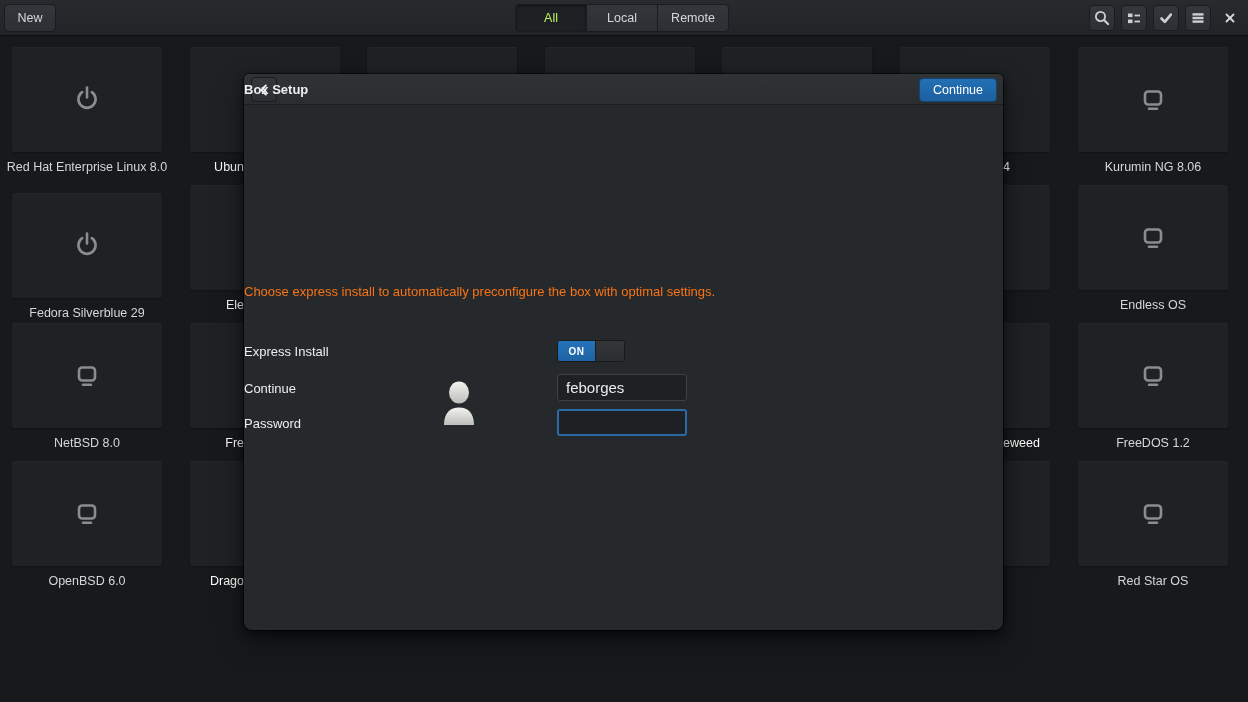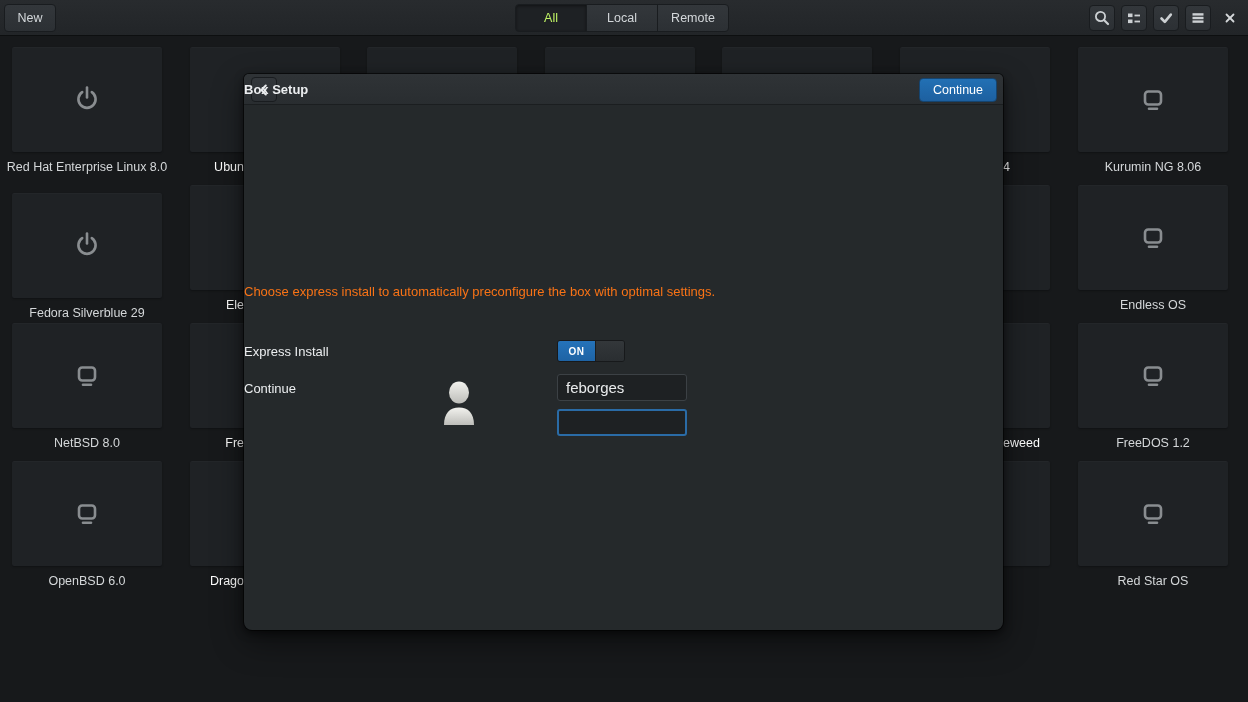--- a/index.html
+++ b/index.html
@@ -295,16 +295,17 @@
           </linearGradient>
         </defs>
         <ellipse cx="18" cy="12.5" rx="10" ry="11" fill="url(#avgrad)"></ellipse>
         <path d="M 3,45 C 3,33 9,27.5 18,27.5 C 27,27.5 33,33 33,45 Z" fill="url(#avgrad)"></path>
       </svg>
     </div>
 
     <div class="form-label lbl-username">Continue</div>
     <input class="entry entry-username" type="text" value="feborges" style="">
 
+    <div class="form-label lbl-password">Password</div>
     <input class="entry entry-password" type="password" value="" style="">
   </div>
 
 </div>
 
 </body></html>

